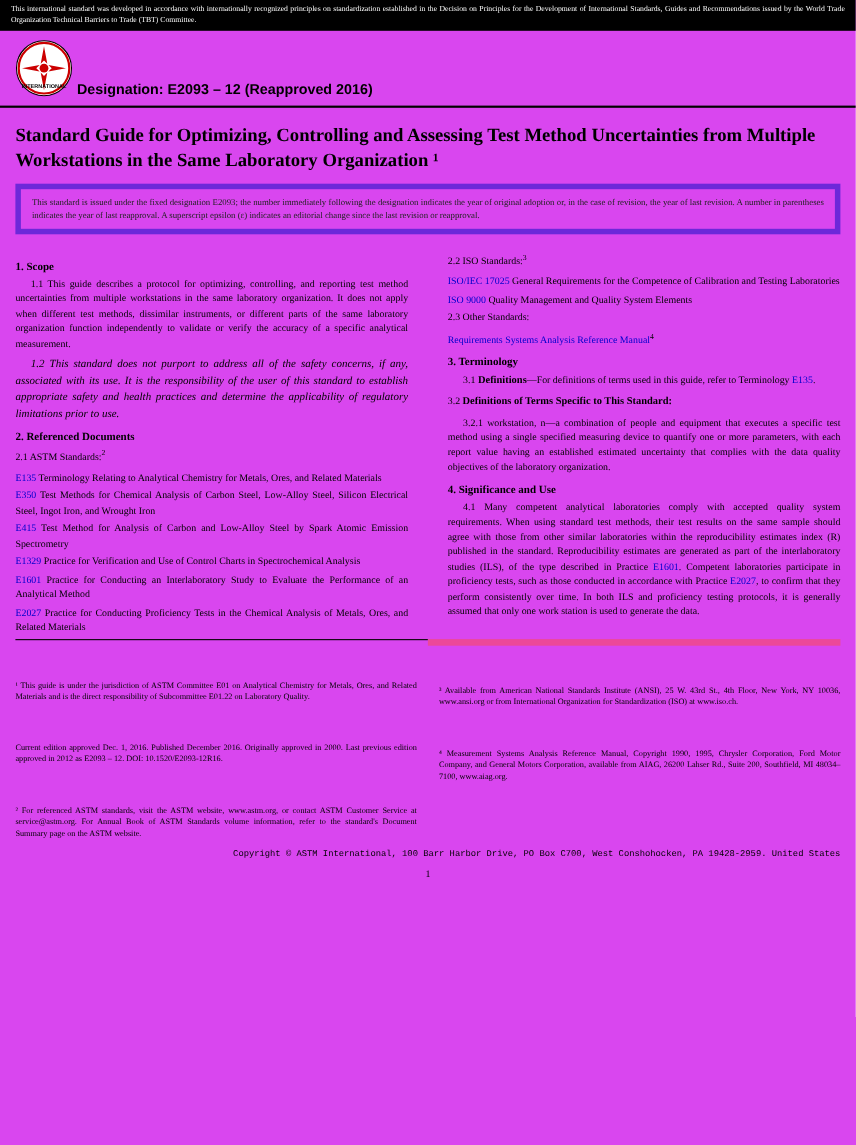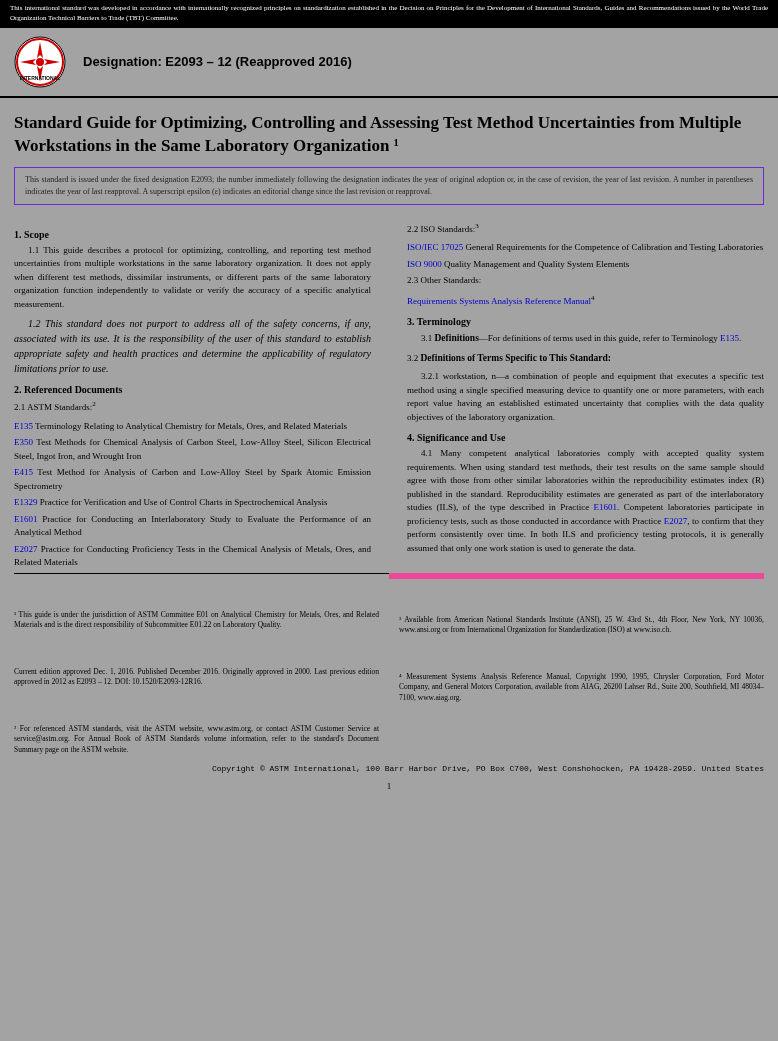--- a/index.html
+++ b/index.html
@@ -7,38 +7,38 @@
       font-family: 'Times New Roman', Times, serif;
       font-size: 9.5px;
       color: #000;
       background: #fff;
       width: 778px;
       min-height: 1041px;
     }
     .page {
       width: 778px;
       min-height: 1041px;
-      background: #a3a3a3;
+      background: #d946ef;
       padding: 0;
       position: relative;
     }
     .top-notice {
       background: #000;
       color: #fff;
       font-size: 7px;
       padding: 4px 10px;
       text-align: justify;
       line-height: 1.4;
     }
     .header {
       display: flex;
-      align-items: center;
+      align-items: flex-end;
       padding: 8px 14px;
       border-bottom: 2px solid #000;
-      gap: 17px;
+      gap: 4px;
     }
     .astm-logo {
       width: 52px;
       height: 52px;
       flex-shrink: 0;
     }
     .designation {
       font-size: 13px;
       font-weight: bold;
       font-family: Arial, sans-serif;
@@ -46,21 +46,21 @@
     .title-section {
       padding: 14px 14px 8px 14px;
     }
     .main-title {
       font-size: 17px;
       font-weight: bold;
       line-height: 1.35;
       margin-bottom: 10px;
     }
     .abstract-box {
-      border: 1px solid #6d28d9;
+      border: 5px solid #6d28d9;
       padding: 6px 10px;
       font-size: 8px;
       line-height: 1.45;
       text-align: justify;
       color: #222;
       margin-bottom: 8px;
     }
     .two-col {
       display: flex;
       gap: 16px;

